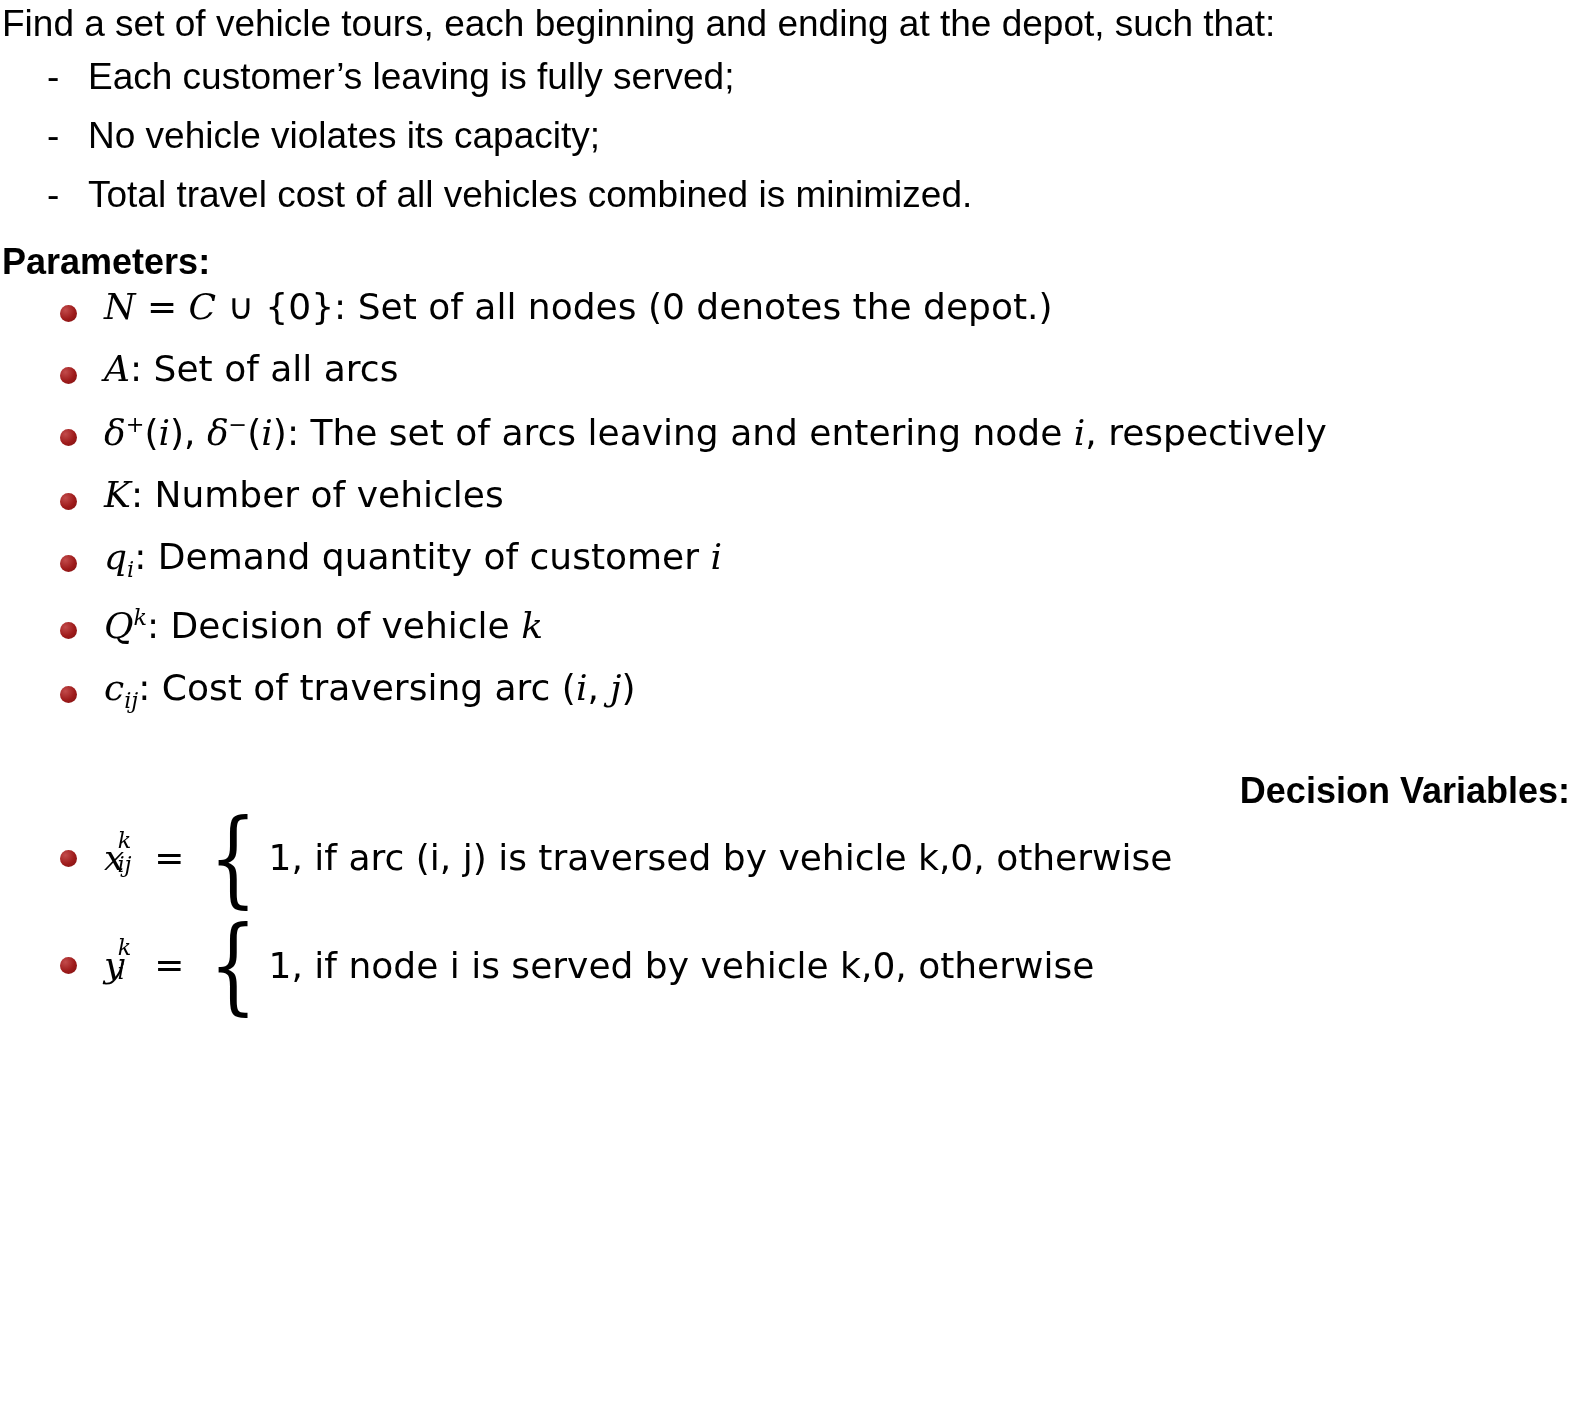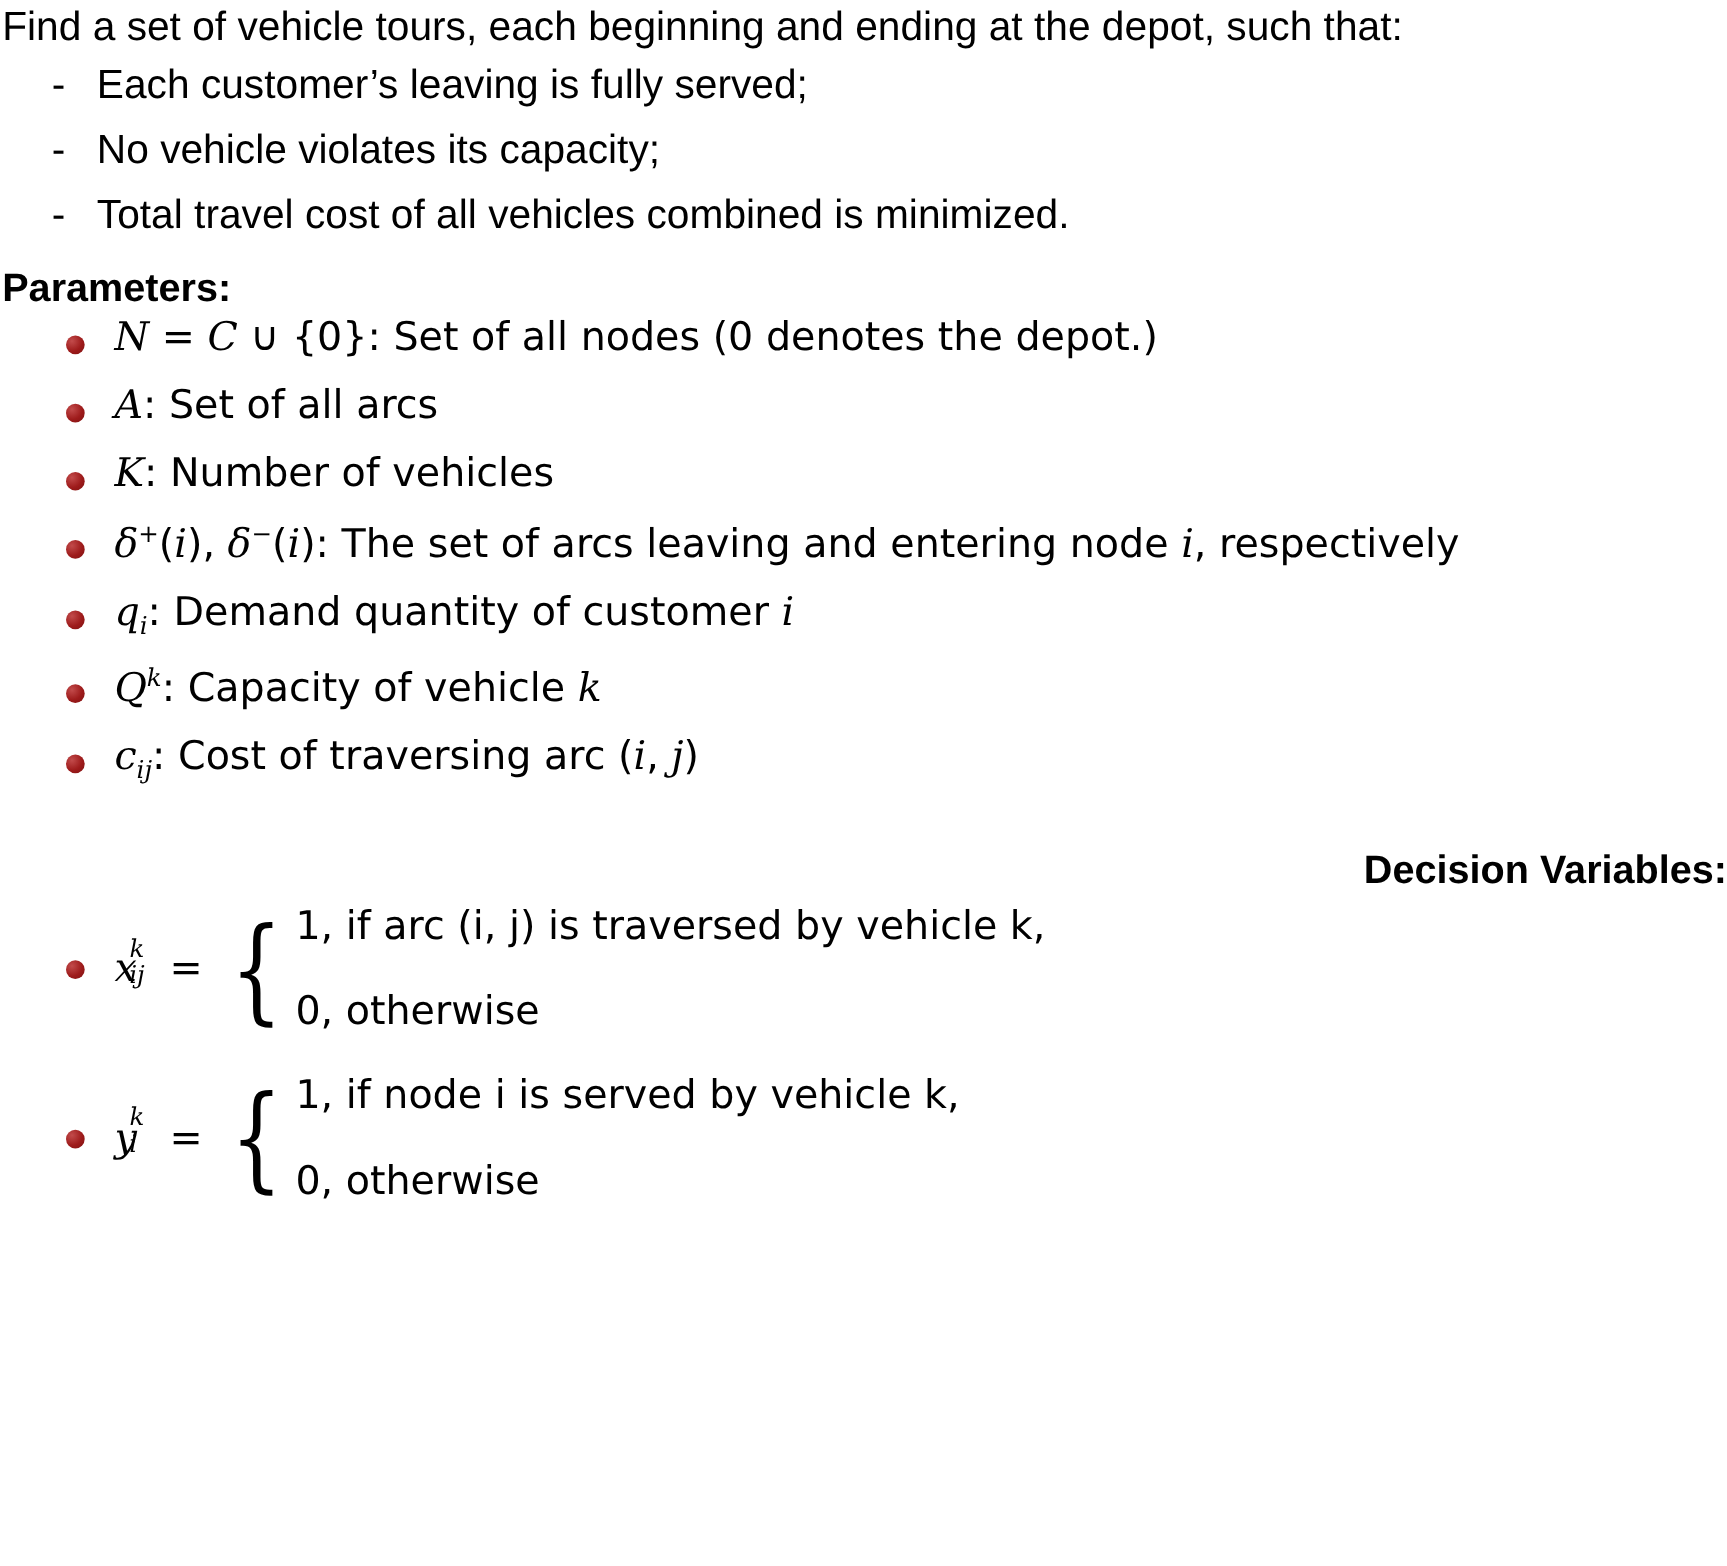--- a/index.html
+++ b/index.html
@@ -137,25 +137,24 @@
     font-family: "DejaVu Serif", serif;
     font-size: 104px;
     line-height: 0.78;
     font-weight: 300;
     transform: scaleX(0.72);
     margin: 0 2px 0 4px;
     color: #000;
   }
   .case-lines {
     display: flex;
-    flex-direction: column;
+    flex-direction: row;
     justify-content: center;
     font-size: 36px;
     line-height: 1.38;
-    gap: 28px;
   }
   .case-lines .cline { white-space: nowrap; }
   ul.math-list > li.case-item::before { top: 50%; margin-top: -8px; }
 </style>
 </head>
 <body>
 
 <div class="page">
 
   <div class="intro">
@@ -183,33 +182,33 @@
 
     <li>
       <span class="mi">N</span><span class="mn"> = </span><span class="mi">C</span><span class="mn"> ∪ {0}</span><span class="mtxt">: Set of all nodes (0 denotes the depot.)</span>
     </li>
 
     <li>
       <span class="mi">A</span><span class="mtxt">: Set of all arcs</span>
     </li>
 
     <li>
+      <span class="mi">δ</span><sup class="sp">+</sup><span class="mn">(</span><span class="mi">i</span><span class="mn">), </span><span class="mi">δ</span><sup class="sp">−</sup><span class="mn">(</span><span class="mi">i</span><span class="mn">)</span><span class="mtxt">: The set of arcs leaving and entering node </span><span class="mi">i</span><span class="mtxt">, respectively</span>
+    </li>
+
+    <li>
       <span class="mi">K</span><span class="mtxt">: Number of vehicles</span>
     </li>
 
     <li>
-      <span class="mi">δ</span><sup class="sp">+</sup><span class="mn">(</span><span class="mi">i</span><span class="mn">), </span><span class="mi">δ</span><sup class="sp">−</sup><span class="mn">(</span><span class="mi">i</span><span class="mn">)</span><span class="mtxt">: The set of arcs leaving and entering node </span><span class="mi">i</span><span class="mtxt">, respectively</span>
-    </li>
-
-    <li>
       <span class="mi">q</span><sub class="sb">i</sub><span class="mtxt">: Demand quantity of customer </span><span class="mi">i</span>
     </li>
 
     <li>
-      <span class="mi">Q</span><sup class="sp">k</sup><span class="mtxt">: Capacity of vehicle </span><span class="mi">k</span>
+      <span class="mi">Q</span><sup class="sp">k</sup><span class="mtxt">: Decision of vehicle </span><span class="mi">k</span>
     </li>
 
     <li>
       <span class="mi">c</span><sub class="sb">ij</sub><span class="mtxt">: Cost of traversing arc (</span><span class="mi">i</span><span class="mn">, </span><span class="mi">j</span><span class="mn">)</span>
     </li>
 
   </ul>
 
   <div class="section-heading gap-before-dv">Decision Variables:</div>
 

